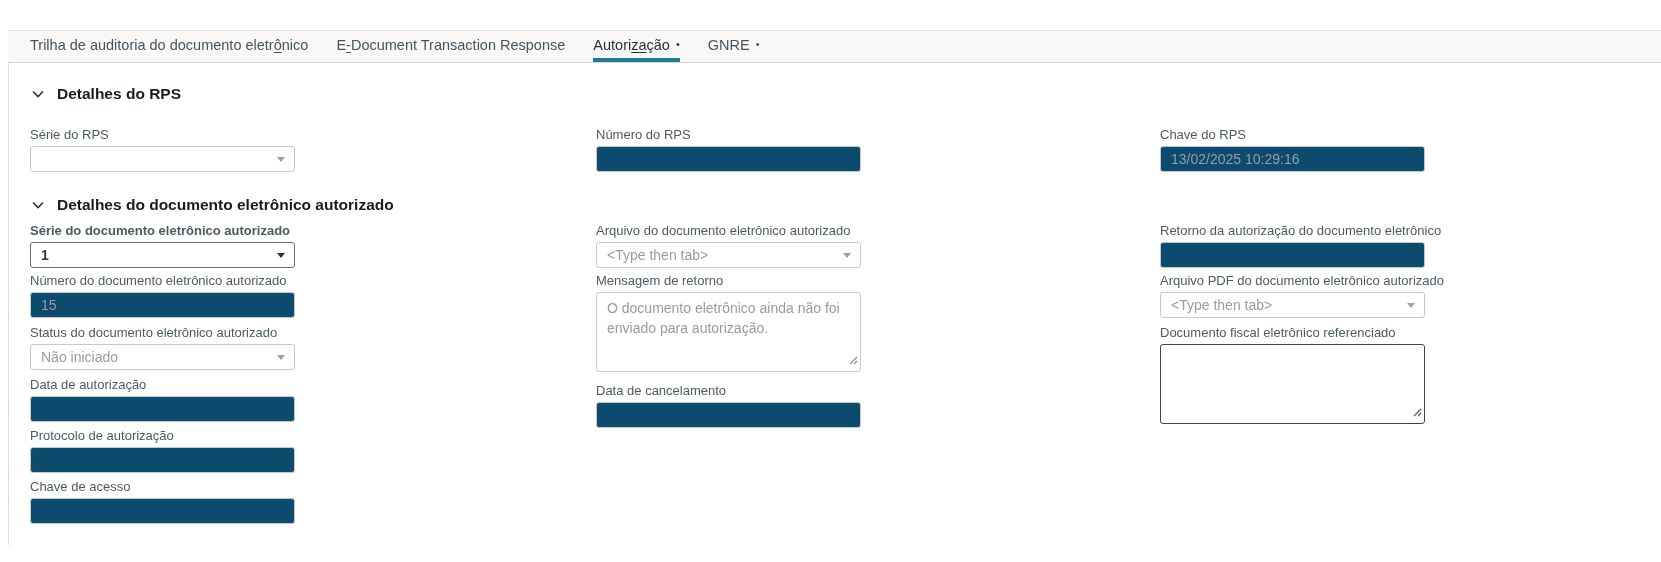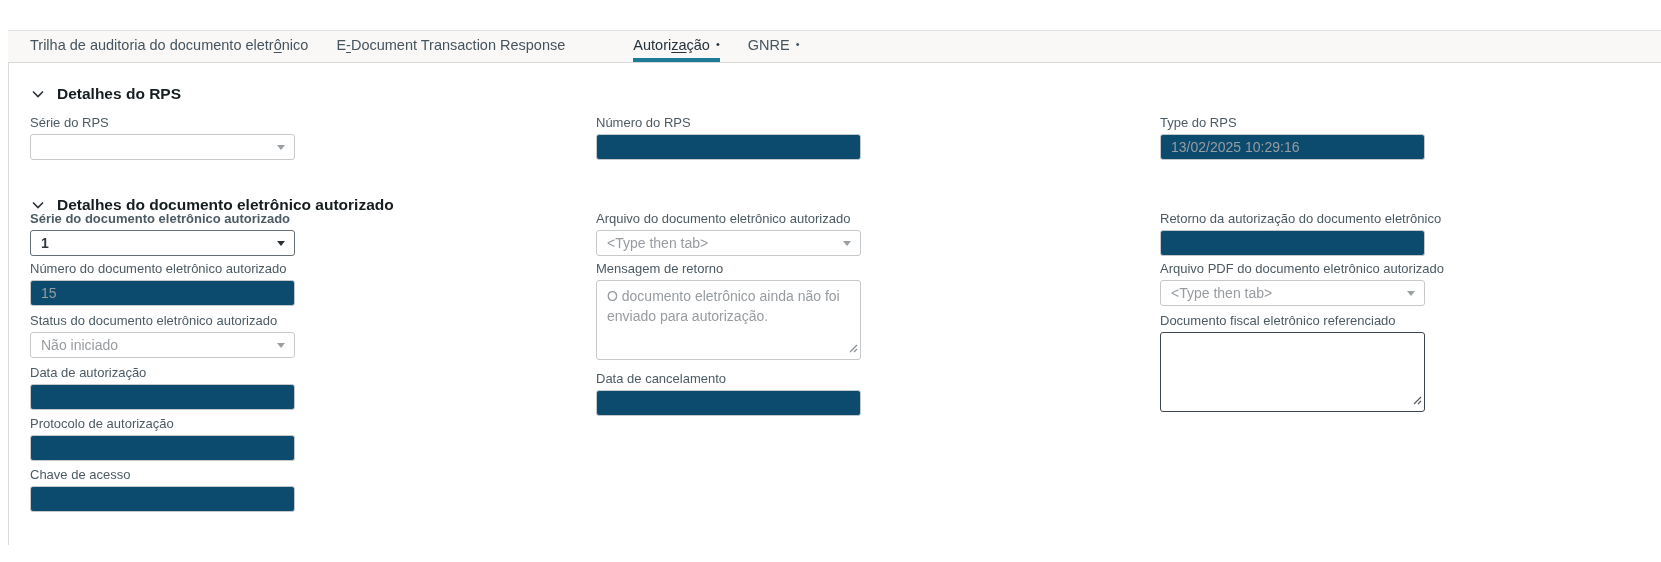--- a/index.html
+++ b/index.html
@@ -15,34 +15,34 @@
   *{margin:0;padding:0;box-sizing:border-box;}
   body{background:#fff;font-family:"Liberation Sans", sans-serif;}
   .page{position:relative;width:1661px;height:562px;background:#fff;overflow:hidden;}
 
   
   .tabbar{position:absolute;left:8px;right:0;top:30px;height:33px;background:#f9f8f6;
     border-top:1px solid #e4e3e1;border-bottom:1px solid #d8d8d6;
     display:flex;align-items:stretch;padding-left:22px;gap:28px;}
   .tab{display:flex;align-items:center;font-size:14.5px;color:var(--tabtext);
     border-bottom:4px solid transparent;cursor:pointer;white-space:nowrap;}
-  .tab.active{color:var(--tabactive);border-bottom-color:var(--accent);font-weight:400;margin-left:40px;}
+  .tab.active{color:var(--tabactive);border-bottom-color:var(--accent);font-weight:400;}
   .ak{text-decoration:underline;text-underline-offset:2px;}
   .marker{margin-left:6px;font-size:11px;line-height:1;}
 
   
   .panel-edge{position:absolute;left:8px;top:30px;height:515px;width:0;border-left:1px solid #dcdcda;}
 
   
   .sechead{position:absolute;display:flex;align-items:center;gap:13px;cursor:pointer;}
   .sechead .title{font-size:15.5px;font-weight:bold;color:#161d20;}
   .chev{display:inline-flex;width:12px;height:8px;}
 
   
-  .fg{position:absolute;width:265px;}
+  .fg{position:absolute;width:265px;margin-top:12px;}
   .fg label{display:block;font-size:13px;color:var(--label);margin-bottom:4px;white-space:nowrap;}
   .field{width:265px;height:26px;border:1px solid var(--border);border-radius:3px;background:#0c4a6e;
     font-family:"Liberation Sans", sans-serif;font-size:14px;color:var(--value);padding:0 10px;outline:none;}
   .field.dis{color:var(--muted);}
   .sel{position:relative;width:265px;height:26px;border:1px solid var(--border);border-radius:3px;
     background:#fff;display:flex;align-items:center;padding:0 26px 0 10px;font-size:14px;color:var(--value);cursor:pointer;}
   .sel.dark{border-color:var(--border-dark);}
   .sel .ph{color:var(--muted);white-space:nowrap;overflow:hidden;}
   .caret{position:absolute;right:9px;top:50%;margin-top:-2px;width:0;height:0;
     border-left:4.5px solid transparent;border-right:4.5px solid transparent;border-top:5.5px solid #9aa0a4;}
@@ -101,21 +101,21 @@
       <span class="caret"></span>
     </div>
   </div>
 
   <div class="fg" style="left:596px;top:115px;">
     <label>Número do RPS</label>
     <input class="field" type="text" value="" style="">
   </div>
 
   <div class="fg" style="left:1160px;top:115px;">
-    <label>Type do RPS</label>
+    <label>Chave do RPS</label>
     <input class="field dis" type="text" value="13/02/2025 10:29:16" style="">
   </div>
 
   <div class="sechead" style="left:32px;top:196px;">
     <span class="chev">
       <svg width="12" height="8" viewBox="0 0 12 8">
           <polyline points="1,1.5 6,6.5 11,1.5" fill="none" stroke="#2c3236" stroke-width="1.6"></polyline>
         </svg>
     </span>
     <span class="title">Detalhes do documento eletrônico autorizado</span>

